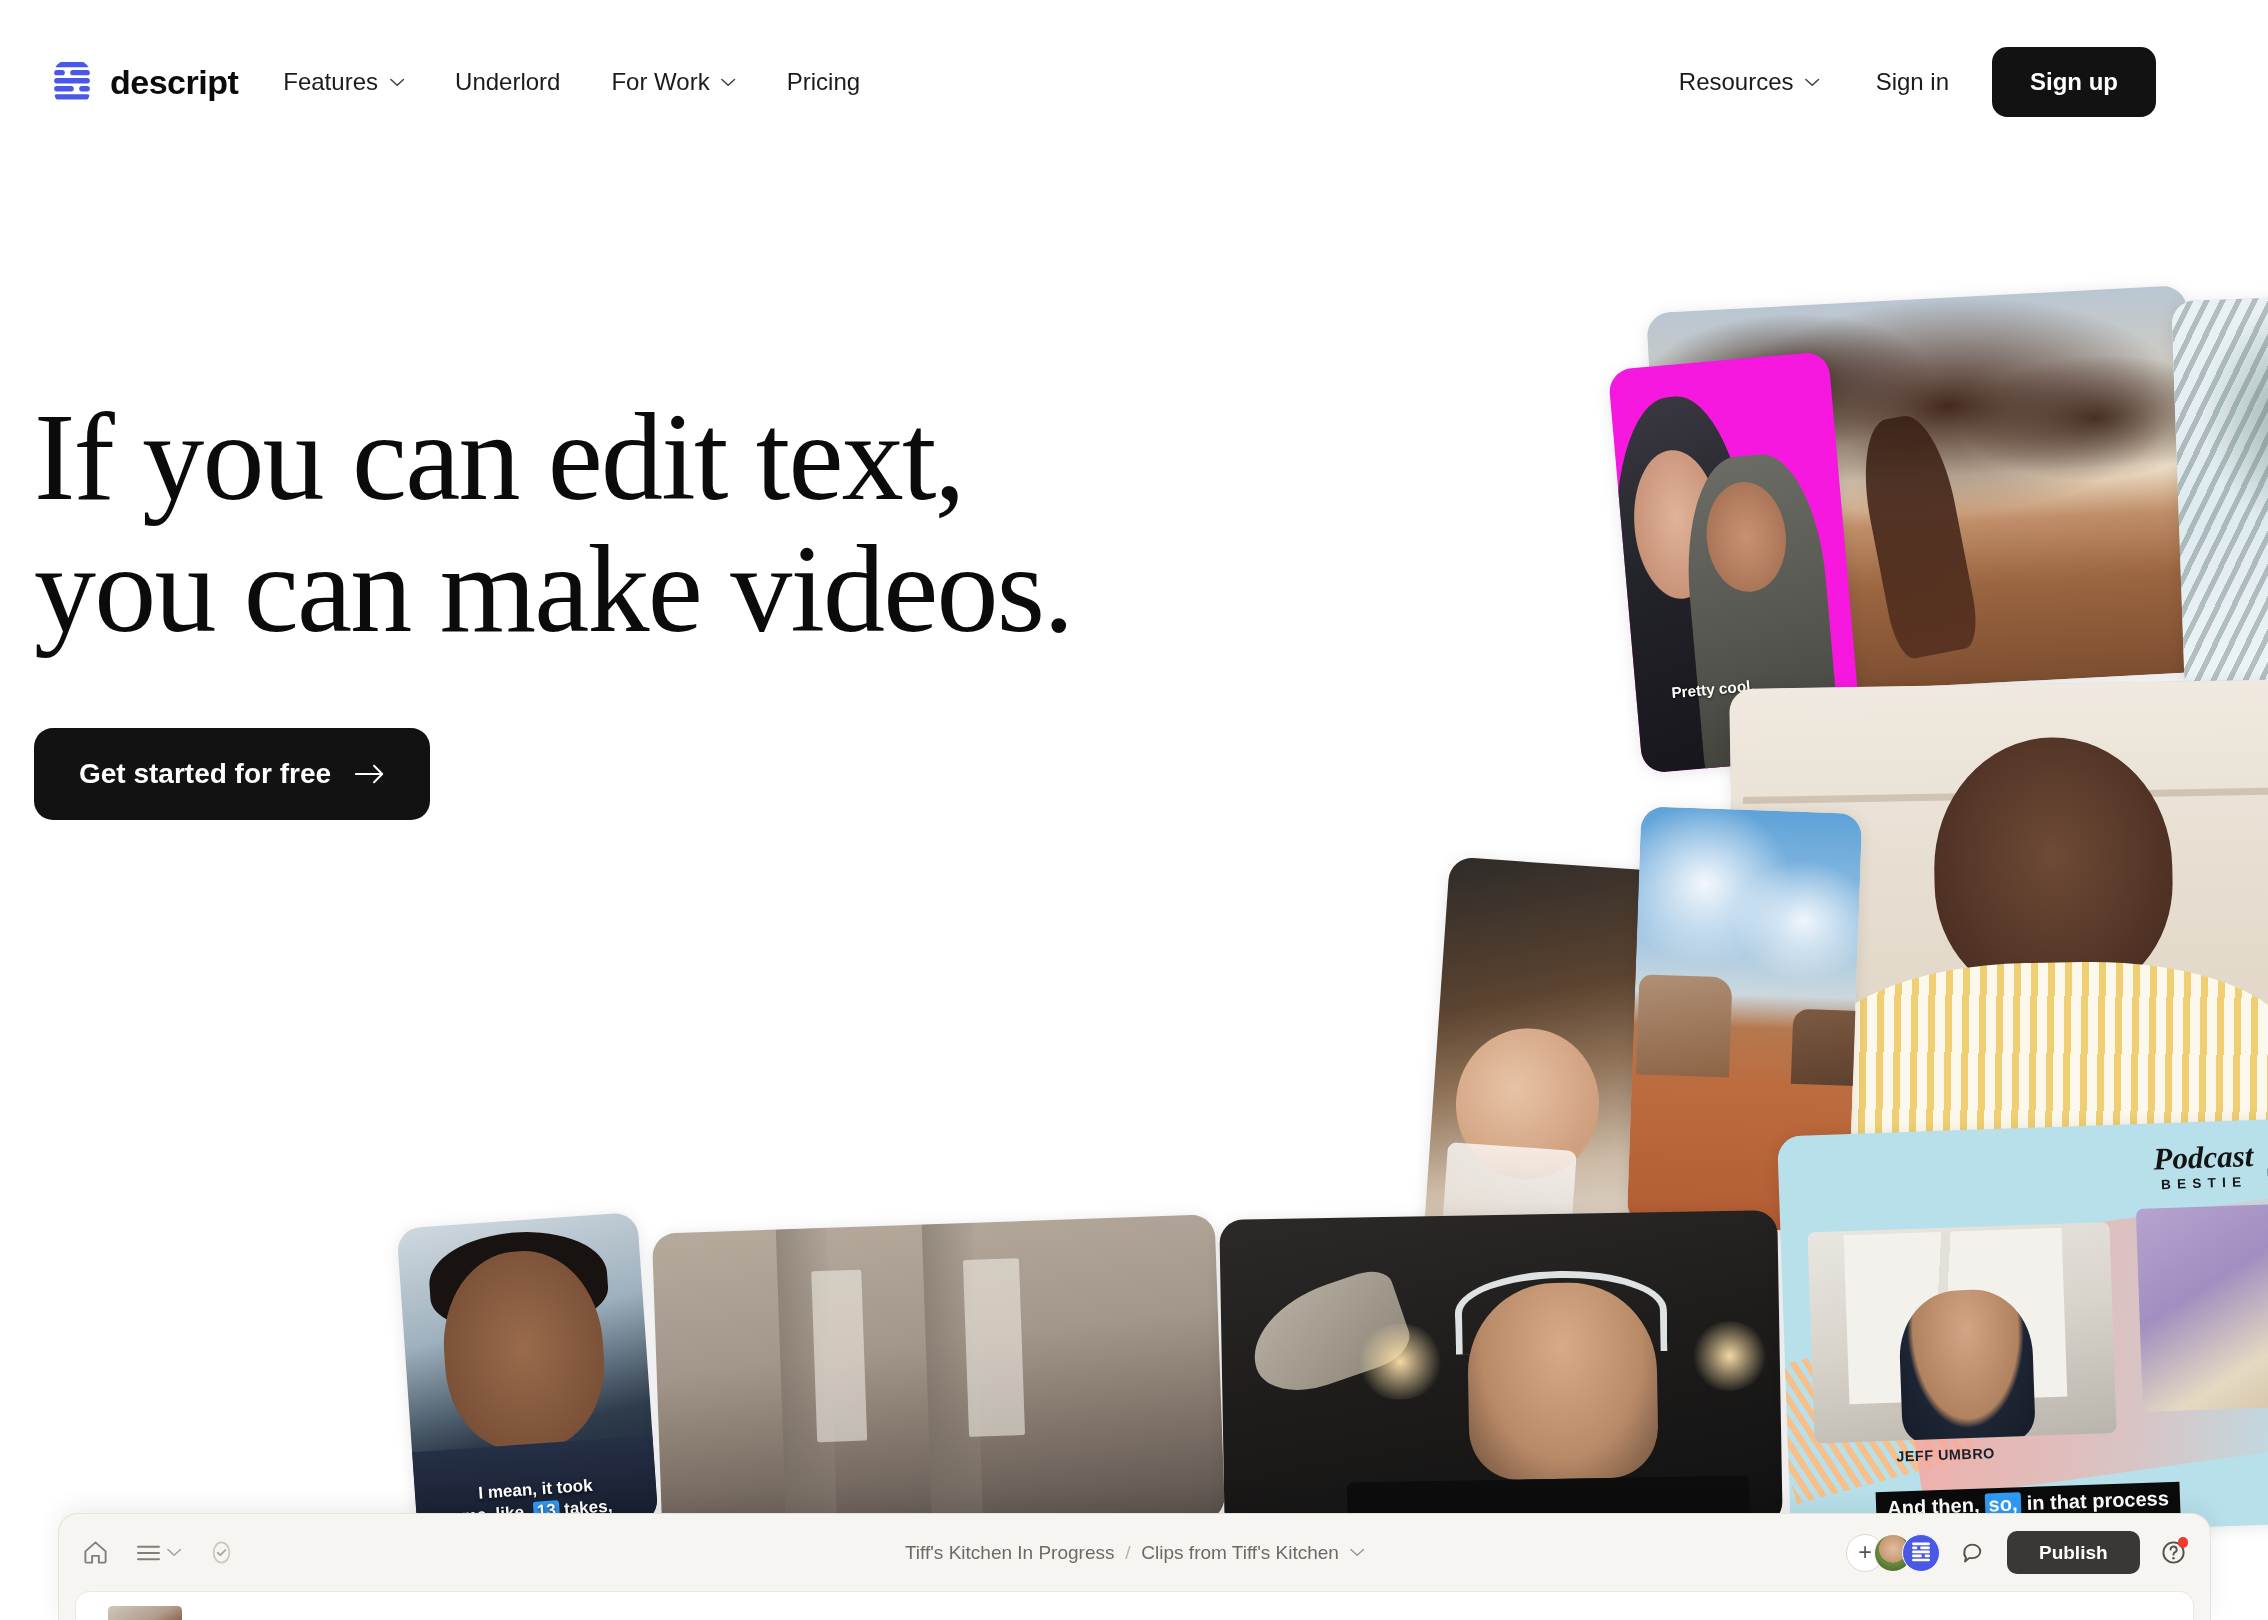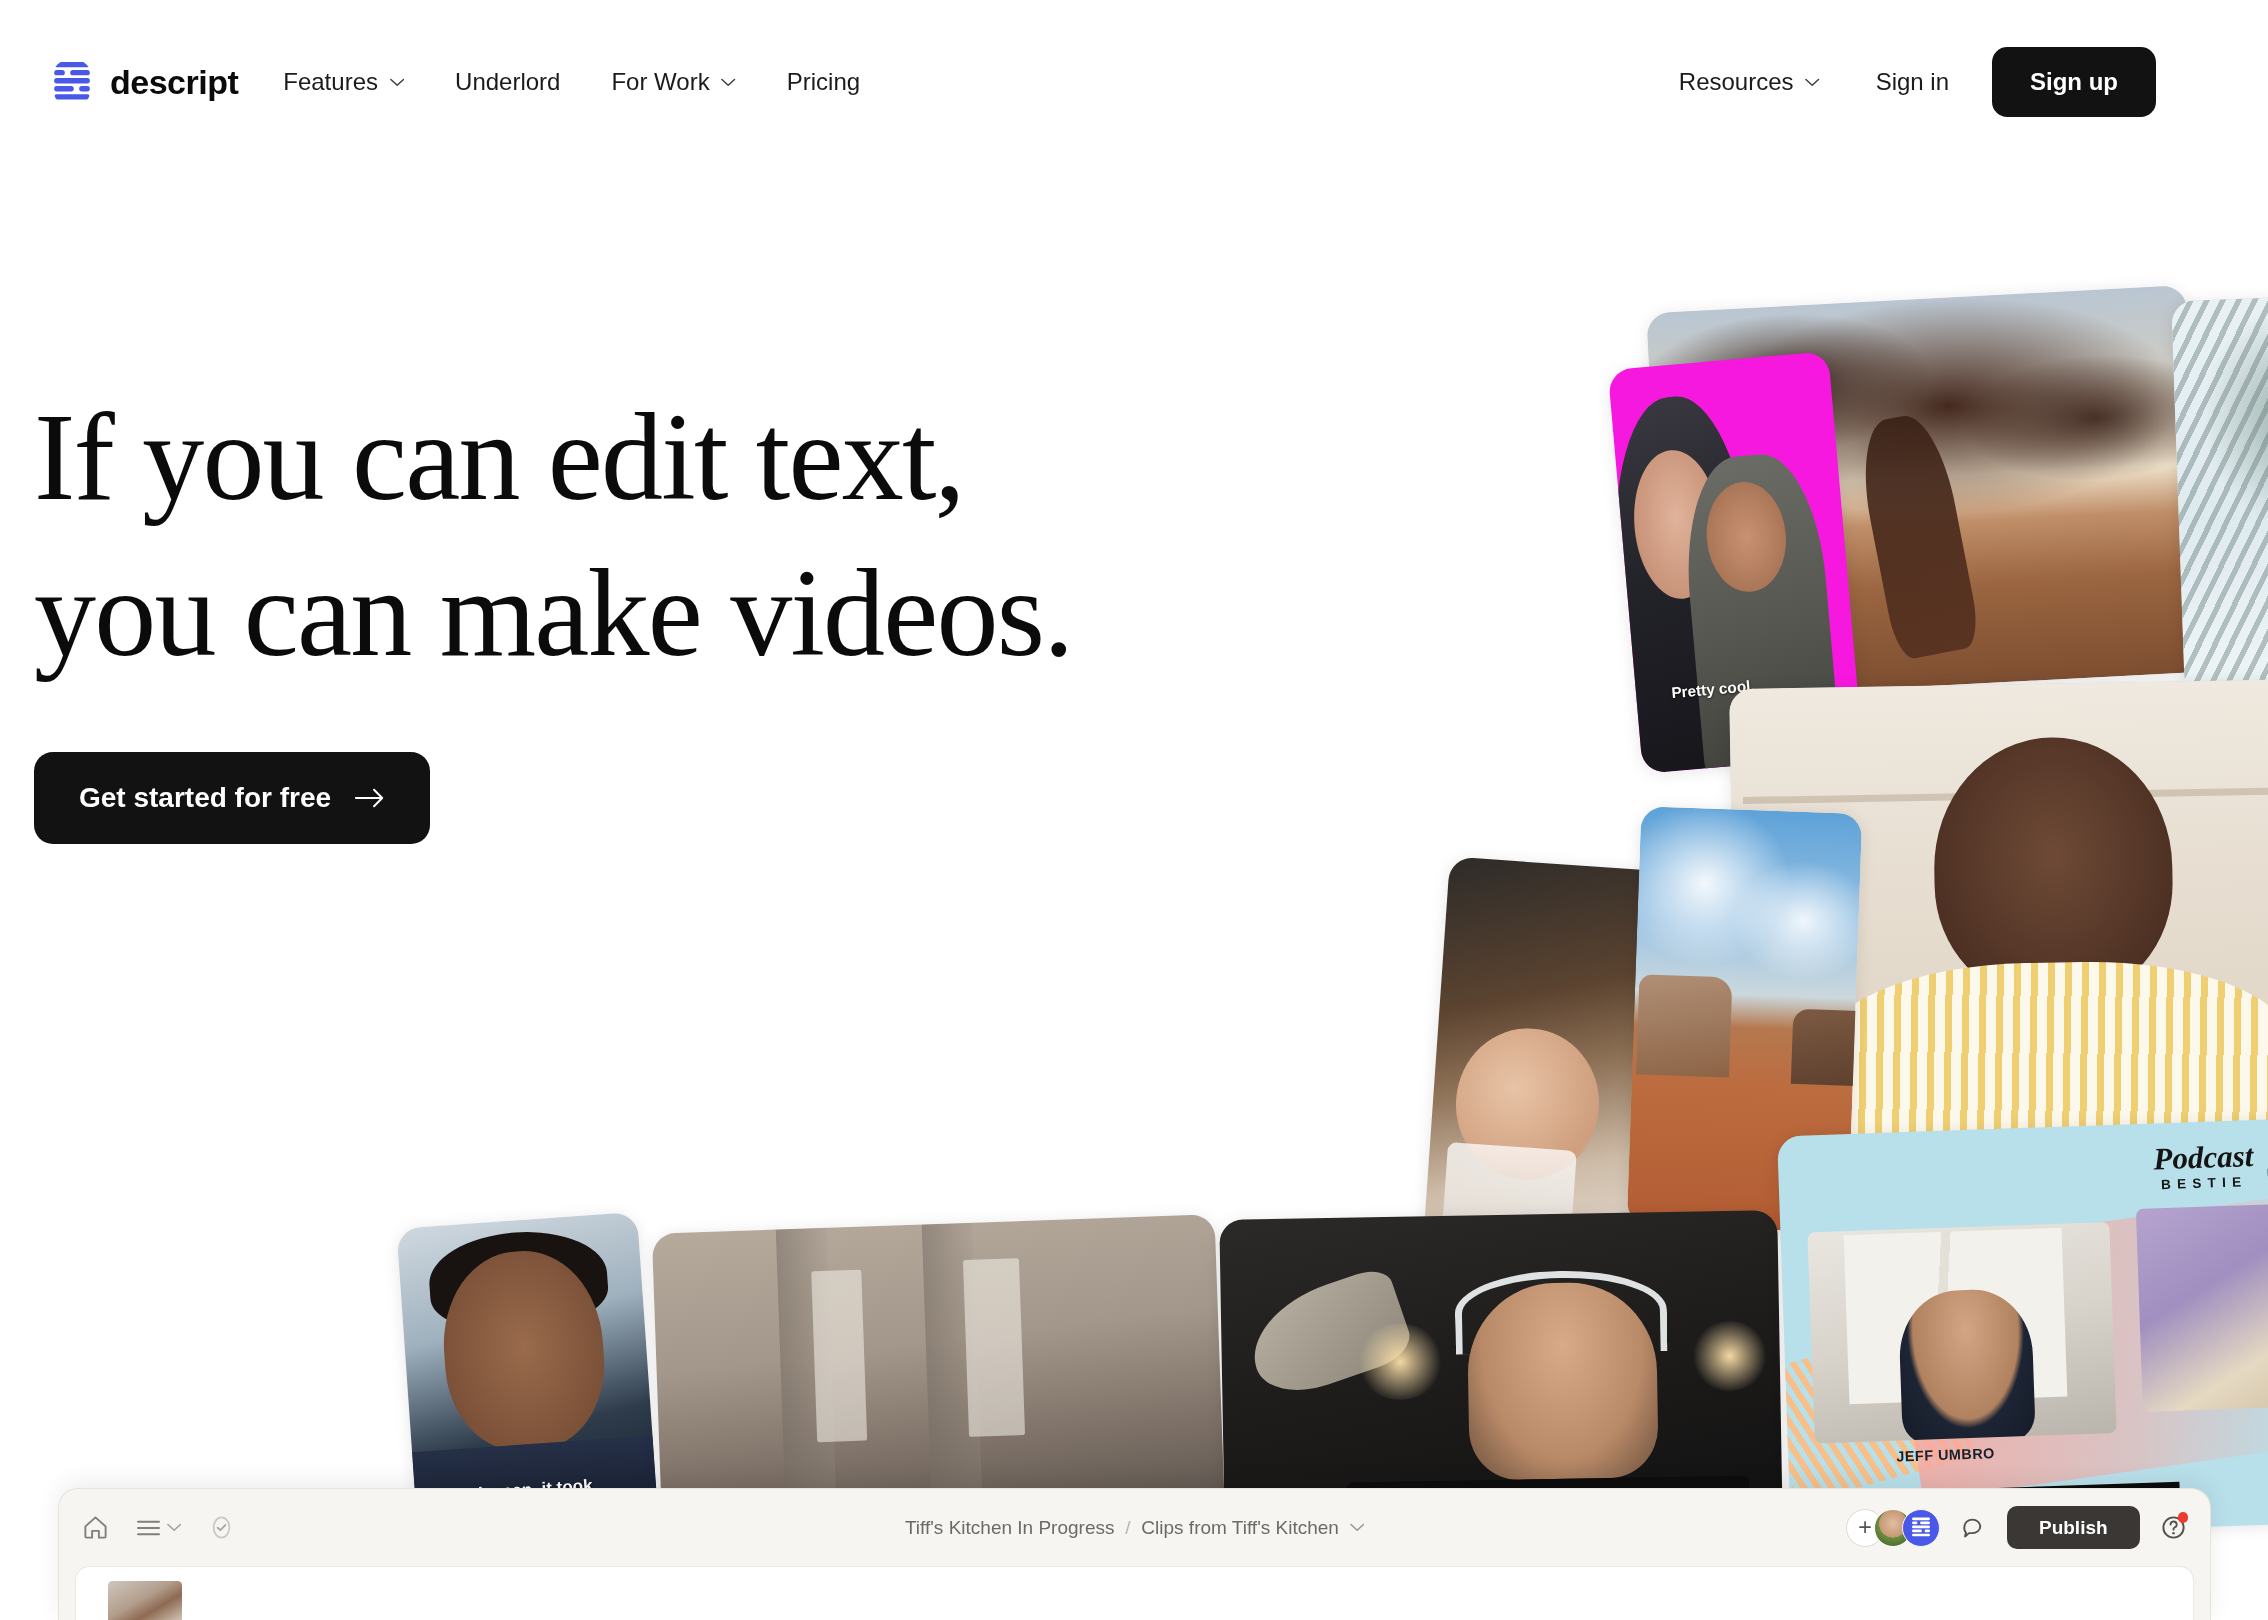--- a/index.html
+++ b/index.html
@@ -43,21 +43,21 @@
     padding: 21px 38px; border-radius: 15.3px; cursor: pointer; white-space: nowrap;
   }
 
   
   .hero-copy { position: absolute; left: 34px; top: 396px; z-index: 40; width: 1458px; }
   .headline {
     font-family: "Liberation Serif", "DejaVu Serif", serif;
     font-size: 124px; line-height: 1.0; font-weight: 400;
     letter-spacing: -1.8px; color: #0b0b0b;
   }
-  .headline .l2 { display:block; margin-top: 32px; }
+  .headline .l2 { display:block; margin-top: 8px; }
   .subhead {
     margin-top: 70px; font-size: 31.5px; line-height: 1.48; color: #4e4e4e;
     font-weight: 400; max-width: 1134px;
   }
   .cta {
     margin-top: 76px; display: inline-flex; align-items: center; gap: 23.4px;
     background: #121212; color: #fff; border: none; font-family: inherit;
     font-size: 28px; font-weight: 700; padding: 30px 45px; border-radius: 19px;
     cursor: pointer;
   }
@@ -191,21 +191,21 @@
       background: radial-gradient(ellipse at 50% 26%, #d3a584 0%, #b08260 56%, #1d2433 62%, #151b28 100%);
       border-radius: 44% 44% 18% 18%; }
   .pb-tileB { position:absolute; left:66%; top:21%; width:40%; height:50%; border-radius:7.2px; overflow:hidden;
       background: linear-gradient(150deg,#b6a3cf 0%,#a08fc0 36%,#e5d9c2 68%,#cbb89b 100%); }
   .pb-nameA { position:absolute; left:20%; top:78%; font-size:14.4px; font-weight:700; color:#15202b; letter-spacing:0.5px; }
   .pb-cap { position:absolute; left:16%; bottom:3%; background:#0b0b0b; padding:5.4px 10.8px;
       color:#fff; font-size:20px; font-weight:700; white-space:nowrap; }
 
   
   .app {
-    position: absolute; left: 58px; bottom: 0; width: 2153px; height: 132px;
+    position: absolute; left: 58px; bottom: 0; width: 2153px; height: 107px;
     background: #f7f5f2; border: 0.9px solid #e6e2dc; border-bottom: none;
     border-radius: 20px 20px 0 0; z-index: 80;
     box-shadow: 0 -5.4px 23.4px rgba(0,0,0,.07);
     padding-left: 40px;
   }
   .app-toolbar {
     position:absolute; top:0; left:0; right:0; height: 77px;
     display:flex; align-items:center; padding: 0 23.4px;
   }
   .tb-left { display:flex; align-items:center; gap: 27px; }

